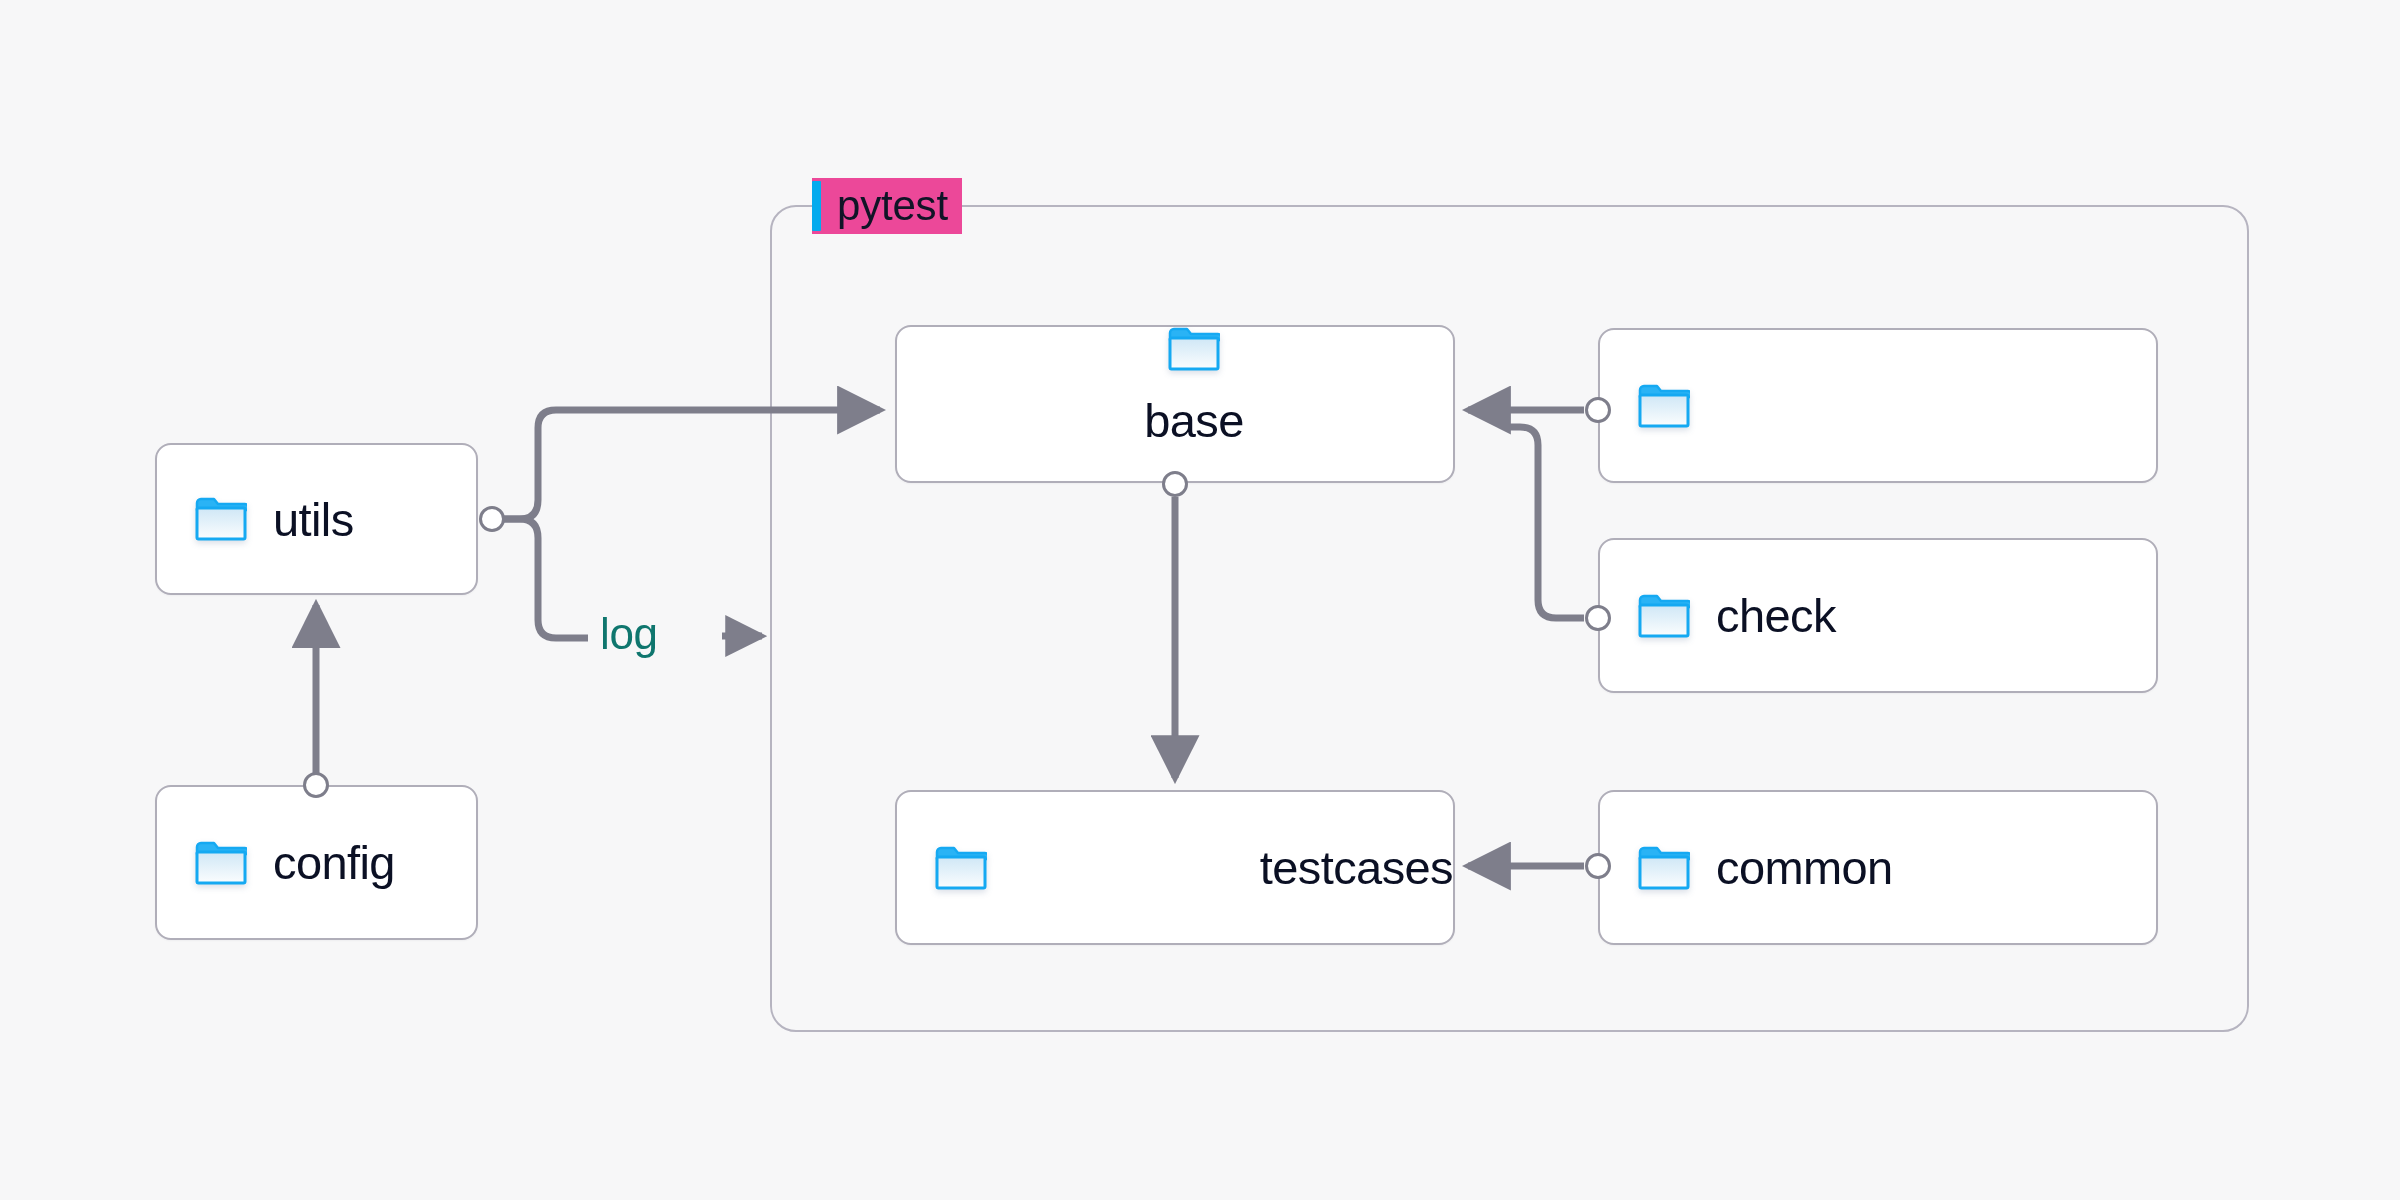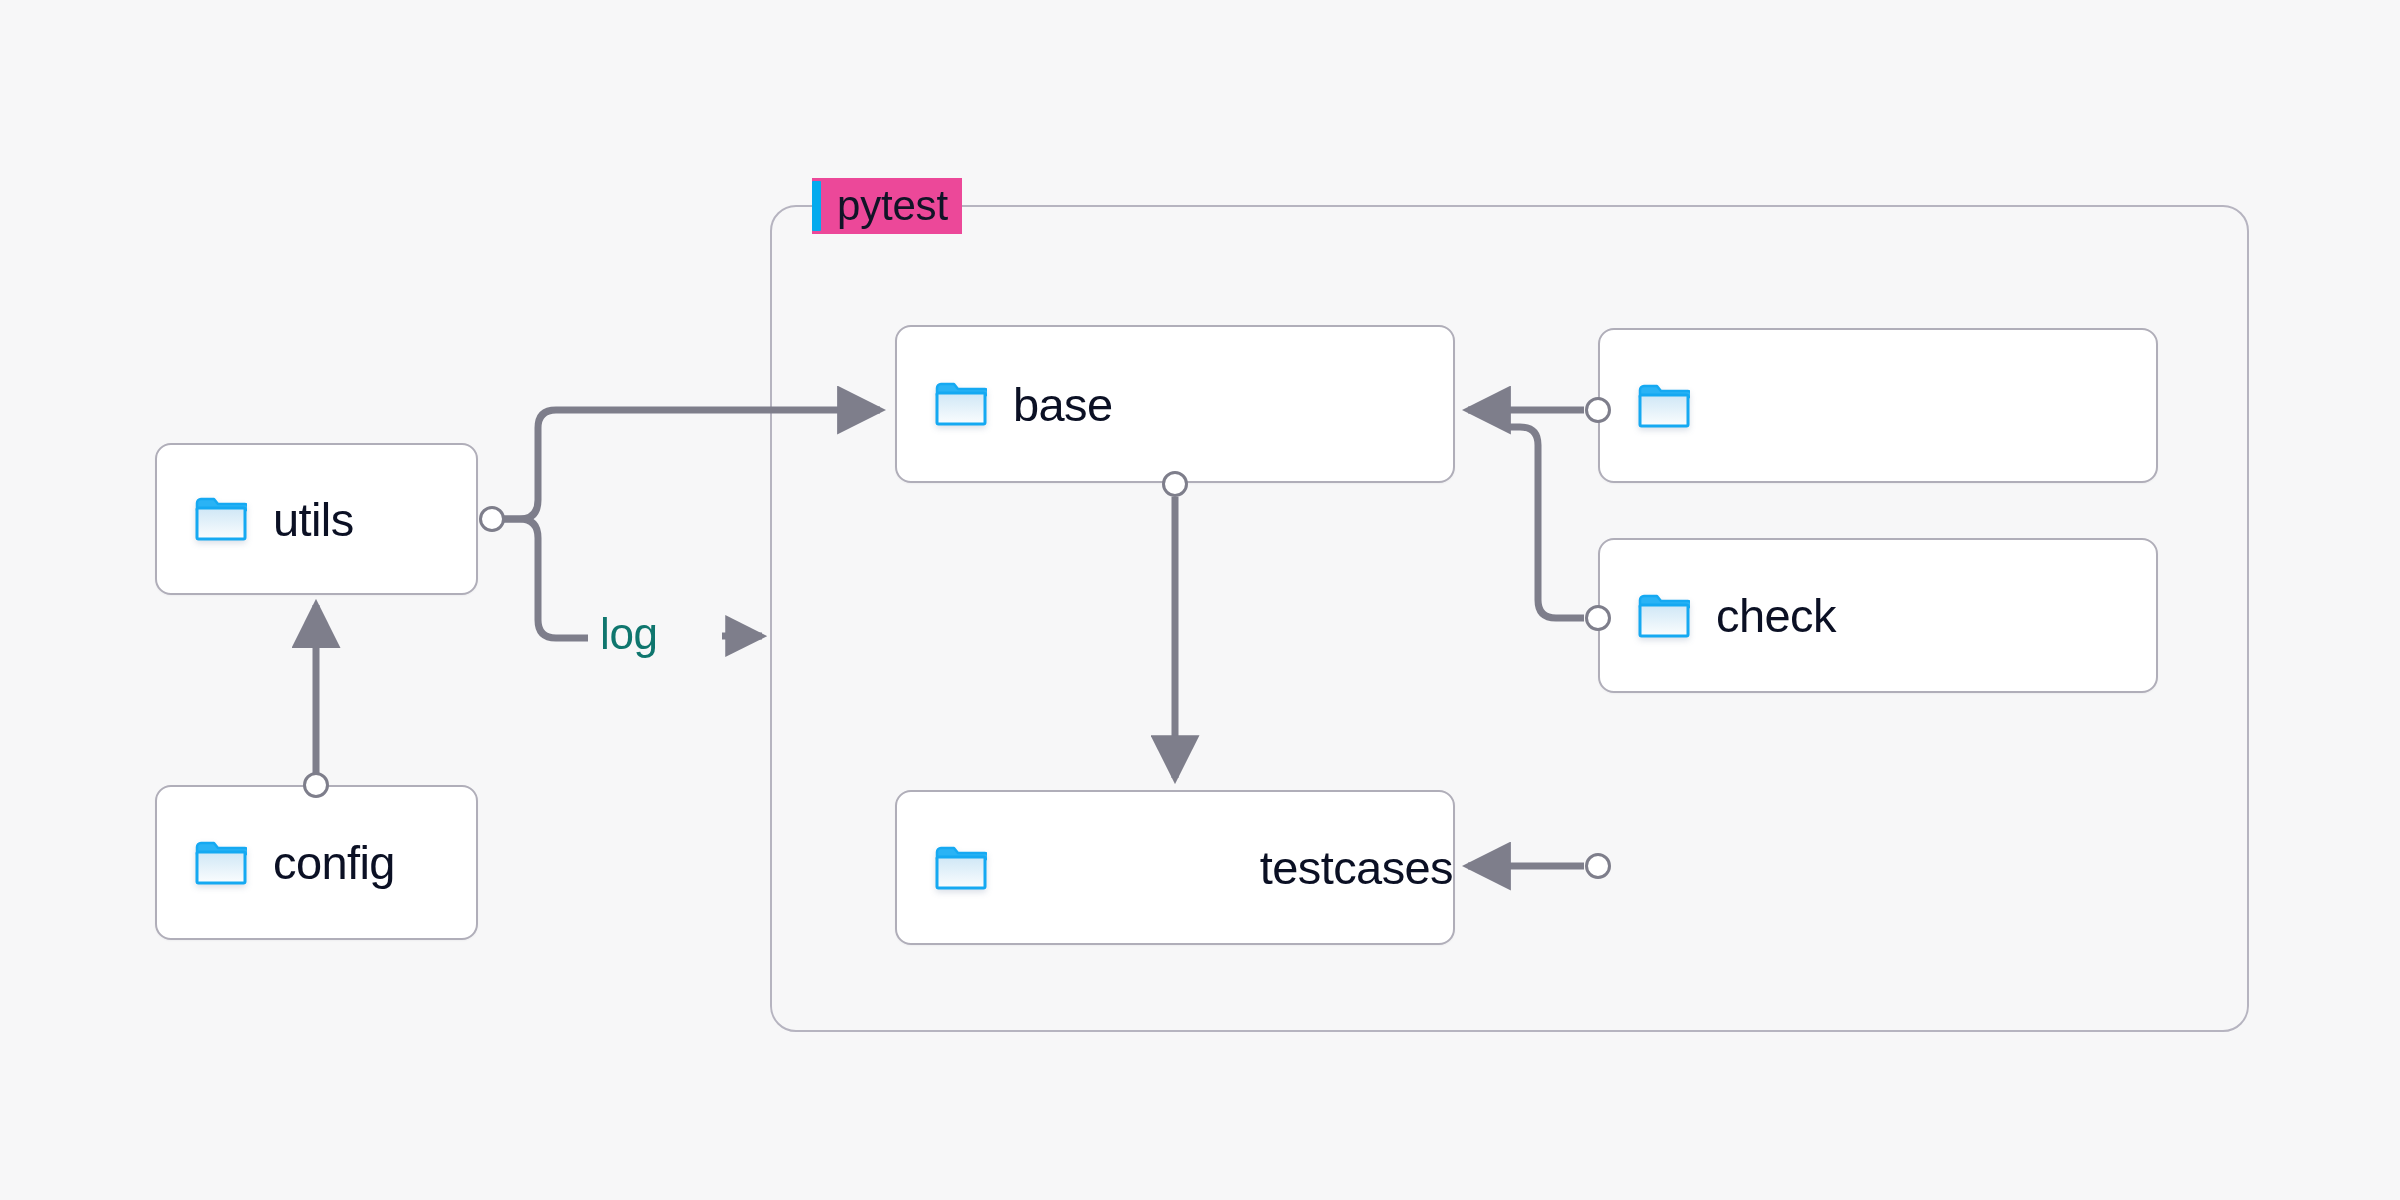--- a/index.html
+++ b/index.html
@@ -186,21 +186,21 @@
           </linearGradient>
         </defs>
         <path d="M2 6 a4 4 0 0 1 4-4 h13 l4 5 h27 a4 4 0 0 1 4 4 v2 H2 z" fill="#2ab3f5" stroke="#15a9f2" stroke-width="2.5" stroke-linejoin="round"></path>
         <rect x="2" y="11" width="48" height="31" rx="1.5" fill="url(#fg2)" stroke="#15a9f2" stroke-width="3"></rect>
       </svg>
     </span>
     <span class="node-label">config</span>
   </div>
   <span class="port" style="left:303px; top:772px;"></span>
 
-  <div class="node" style="left:895px; top:325px; width:560px; height:158px;">
+  <div class="node" style="left:895px; top:325px; width:560px; height:158px;flex-direction:column;">
     <span class="folder-icon">
       <svg width="52" height="44" viewBox="0 0 52 44">
         <defs>
           <linearGradient id="fg3" x1="0" y1="0" x2="0" y2="1">
             <stop offset="0%" stop-color="#cfe7f6"></stop>
             <stop offset="100%" stop-color="#fbfdfe"></stop>
           </linearGradient>
         </defs>
         <path d="M2 6 a4 4 0 0 1 4-4 h13 l4 5 h27 a4 4 0 0 1 4 4 v2 H2 z" fill="#2ab3f5" stroke="#15a9f2" stroke-width="2.5" stroke-linejoin="round"></path>
         <rect x="2" y="11" width="48" height="31" rx="1.5" fill="url(#fg3)" stroke="#15a9f2" stroke-width="3"></rect>
@@ -252,15 +252,30 @@
           </linearGradient>
         </defs>
         <path d="M2 6 a4 4 0 0 1 4-4 h13 l4 5 h27 a4 4 0 0 1 4 4 v2 H2 z" fill="#2ab3f5" stroke="#15a9f2" stroke-width="2.5" stroke-linejoin="round"></path>
         <rect x="2" y="11" width="48" height="31" rx="1.5" fill="url(#fg6)" stroke="#15a9f2" stroke-width="3"></rect>
       </svg>
     </span>
     <span class="node-label">check</span>
   </div>
   <span class="port" style="left:1585px; top:605px;"></span>
 
+  <div class="node" style="left:1598px; top:790px; width:560px; height:155px;">
+    <span class="folder-icon">
+      <svg width="52" height="44" viewBox="0 0 52 44">
+        <defs>
+          <linearGradient id="fg7" x1="0" y1="0" x2="0" y2="1">
+            <stop offset="0%" stop-color="#cfe7f6"></stop>
+            <stop offset="100%" stop-color="#fbfdfe"></stop>
+          </linearGradient>
+        </defs>
+        <path d="M2 6 a4 4 0 0 1 4-4 h13 l4 5 h27 a4 4 0 0 1 4 4 v2 H2 z" fill="#2ab3f5" stroke="#15a9f2" stroke-width="2.5" stroke-linejoin="round"></path>
+        <rect x="2" y="11" width="48" height="31" rx="1.5" fill="url(#fg7)" stroke="#15a9f2" stroke-width="3"></rect>
+      </svg>
+    </span>
+    <span class="node-label">common</span>
+  </div>
   <span class="port" style="left:1585px; top:853px;"></span>
 
 </div>
 
 </body></html>

